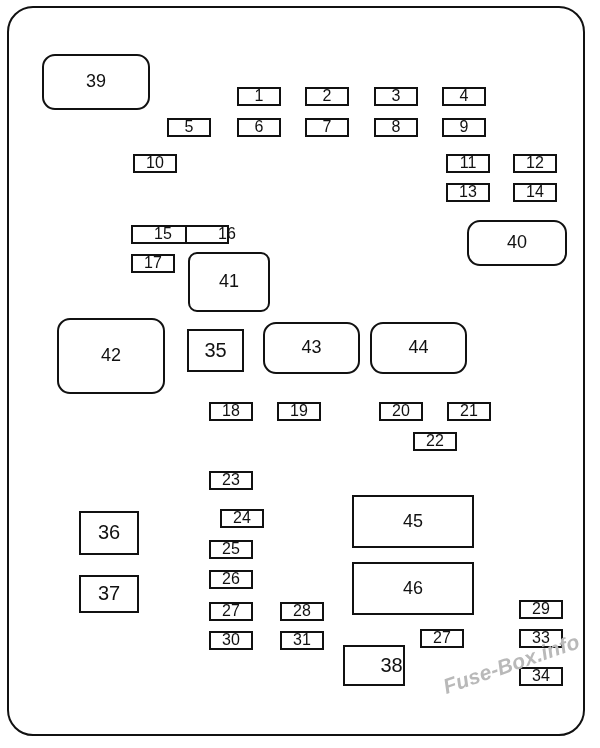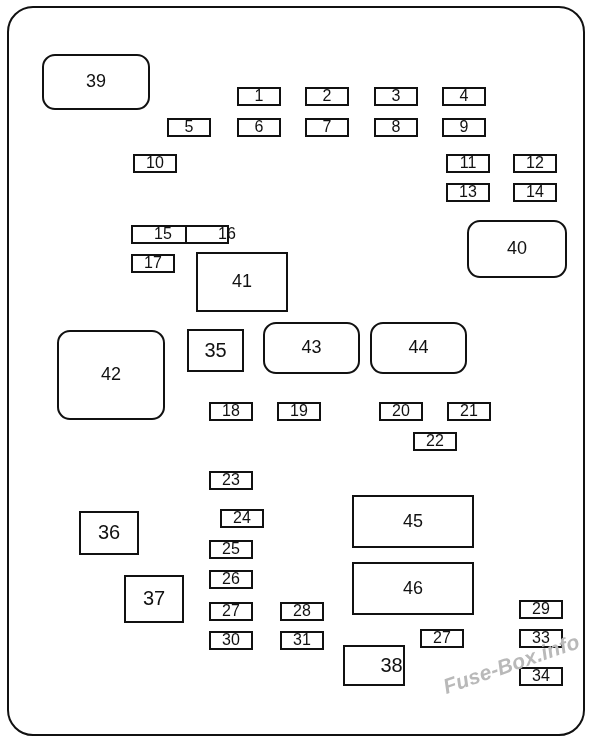--- a/index.html
+++ b/index.html
@@ -133,27 +133,27 @@
       </div>
       <div class="slot fuse" style="left: 131px; top: 225px; width: 64px; height: 19px;">
         <span class="slot-label">15</span>
       </div>
       <div class="slot fuse" style="left: 185px; top: 225px; width: 44px; height: 19px; padding-left: 40px;">
         <span class="slot-label">16</span>
       </div>
       <div class="slot fuse" style="left: 131px; top: 254px; width: 44px; height: 19px;">
         <span class="slot-label">17</span>
       </div>
-      <div class="slot block-lg rounded-lg" style="left: 467px; top: 220px; width: 100px; height: 58px;">
+      <div class="slot block-lg rounded-lg" style="left: 467px; top: 220px; width: 100px; height: 46px;">
         <span class="slot-label">40</span>
       </div>
-      <div class="slot block-lg" style="left: 196px; top: 252px; width: 92px; height: 60px;">
+      <div class="slot block-lg" style="left: 188px; top: 252px; width: 82px; height: 60px; border-radius: 9px;">
         <span class="slot-label">41</span>
       </div>
-      <div class="slot block-lg rounded-lg" style="left: 57px; top: 318px; width: 108px; height: 90px; margin-top: 12px;">
+      <div class="slot block-lg rounded-lg" style="left: 57px; top: 318px; width: 108px; height: 76px;">
         <span class="slot-label">42</span>
       </div>
       <div class="slot block" style="left: 187px; top: 329px; width: 57px; height: 43px;">
         <span class="slot-label">35</span>
       </div>
       <div class="slot block-lg rounded-lg" style="left: 263px; top: 322px; width: 97px; height: 52px;">
         <span class="slot-label">43</span>
       </div>
       <div class="slot block-lg rounded-lg" style="left: 370px; top: 322px; width: 97px; height: 52px;">
         <span class="slot-label">44</span>
@@ -193,21 +193,21 @@
       </div>
       <div class="slot fuse" style="left: 209px; top: 631px; width: 44px; height: 19px;">
         <span class="slot-label">30</span>
       </div>
       <div class="slot fuse" style="left: 280px; top: 631px; width: 44px; height: 19px;">
         <span class="slot-label">31</span>
       </div>
       <div class="slot block" style="left: 79px; top: 511px; width: 60px; height: 44px;">
         <span class="slot-label">36</span>
       </div>
-      <div class="slot block" style="left: 79px; top: 575px; width: 60px; height: 48px; margin-left: 45px;">
+      <div class="slot block" style="left: 79px; top: 575px; width: 60px; height: 38px;">
         <span class="slot-label">37</span>
       </div>
       <div class="slot block-lg" style="left: 352px; top: 495px; width: 122px; height: 53px;">
         <span class="slot-label">45</span>
       </div>
       <div class="slot block-lg" style="left: 352px; top: 562px; width: 122px; height: 53px;">
         <span class="slot-label">46</span>
       </div>
       <div class="slot fuse" style="left: 420px; top: 629px; width: 44px; height: 19px;">
         <span class="slot-label">27</span>

